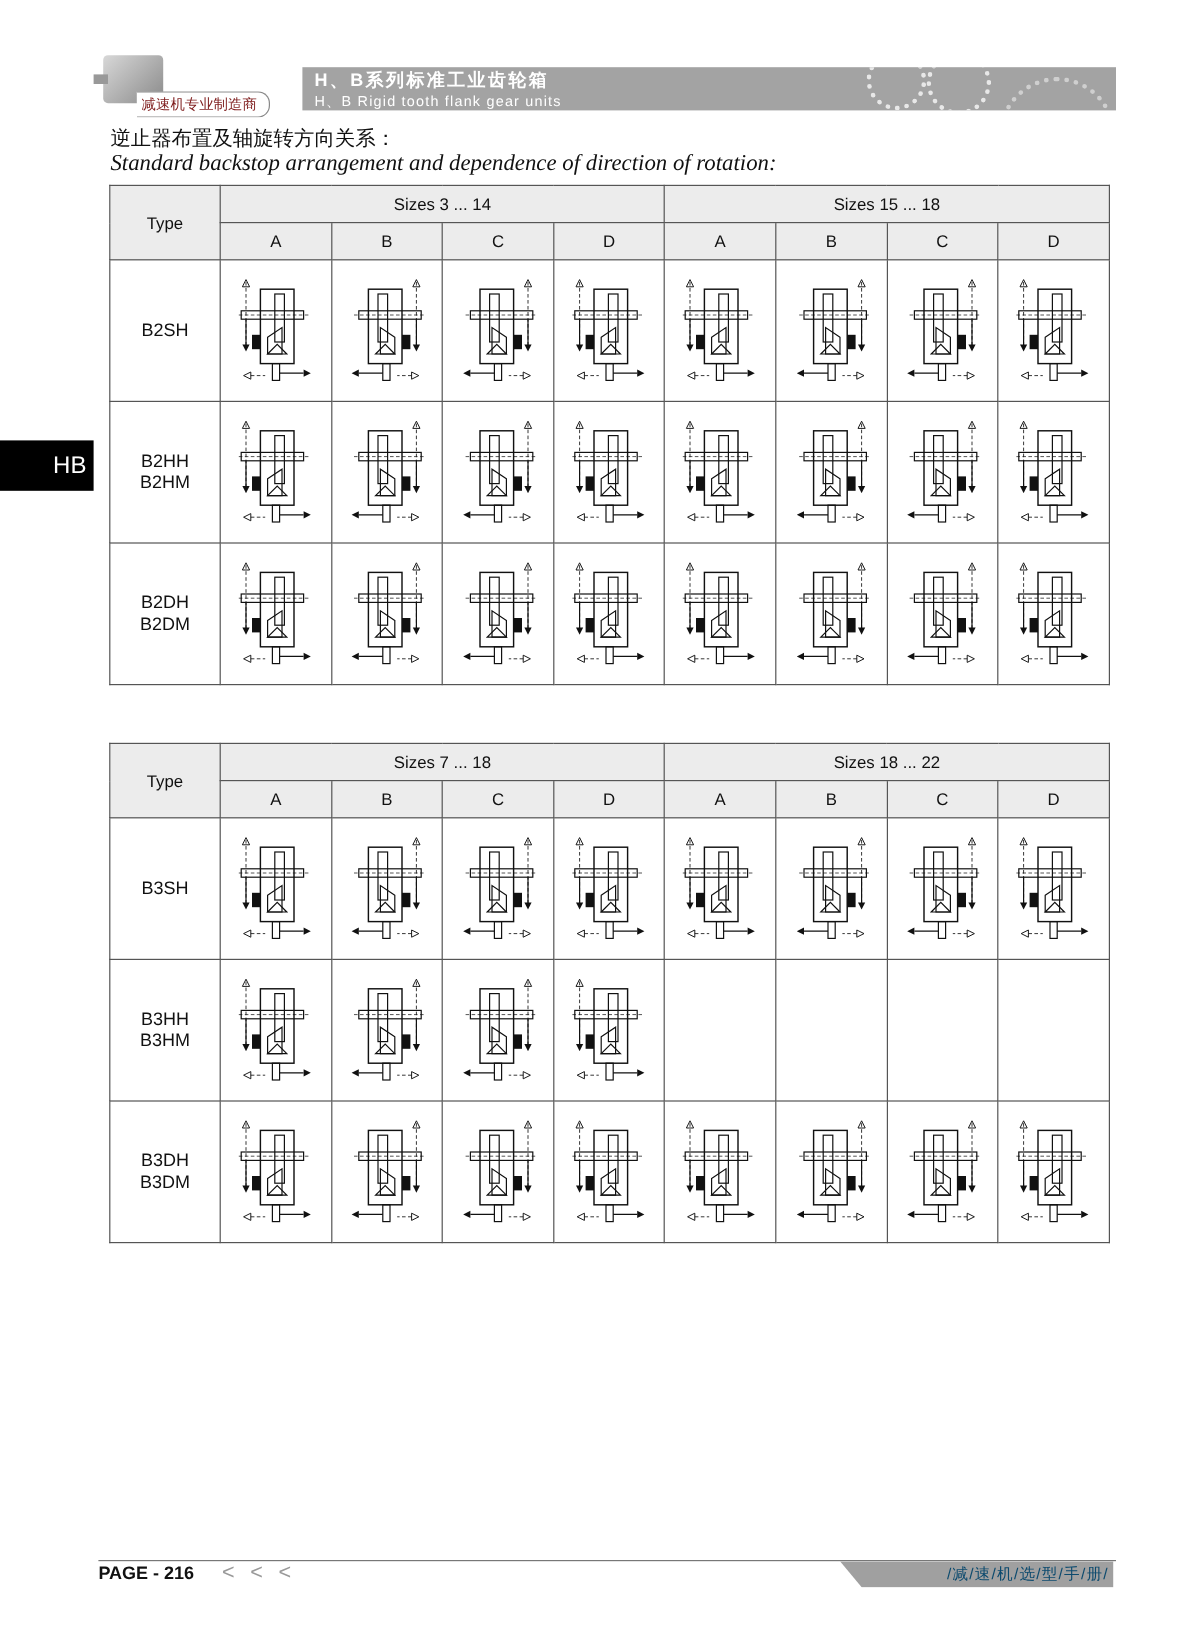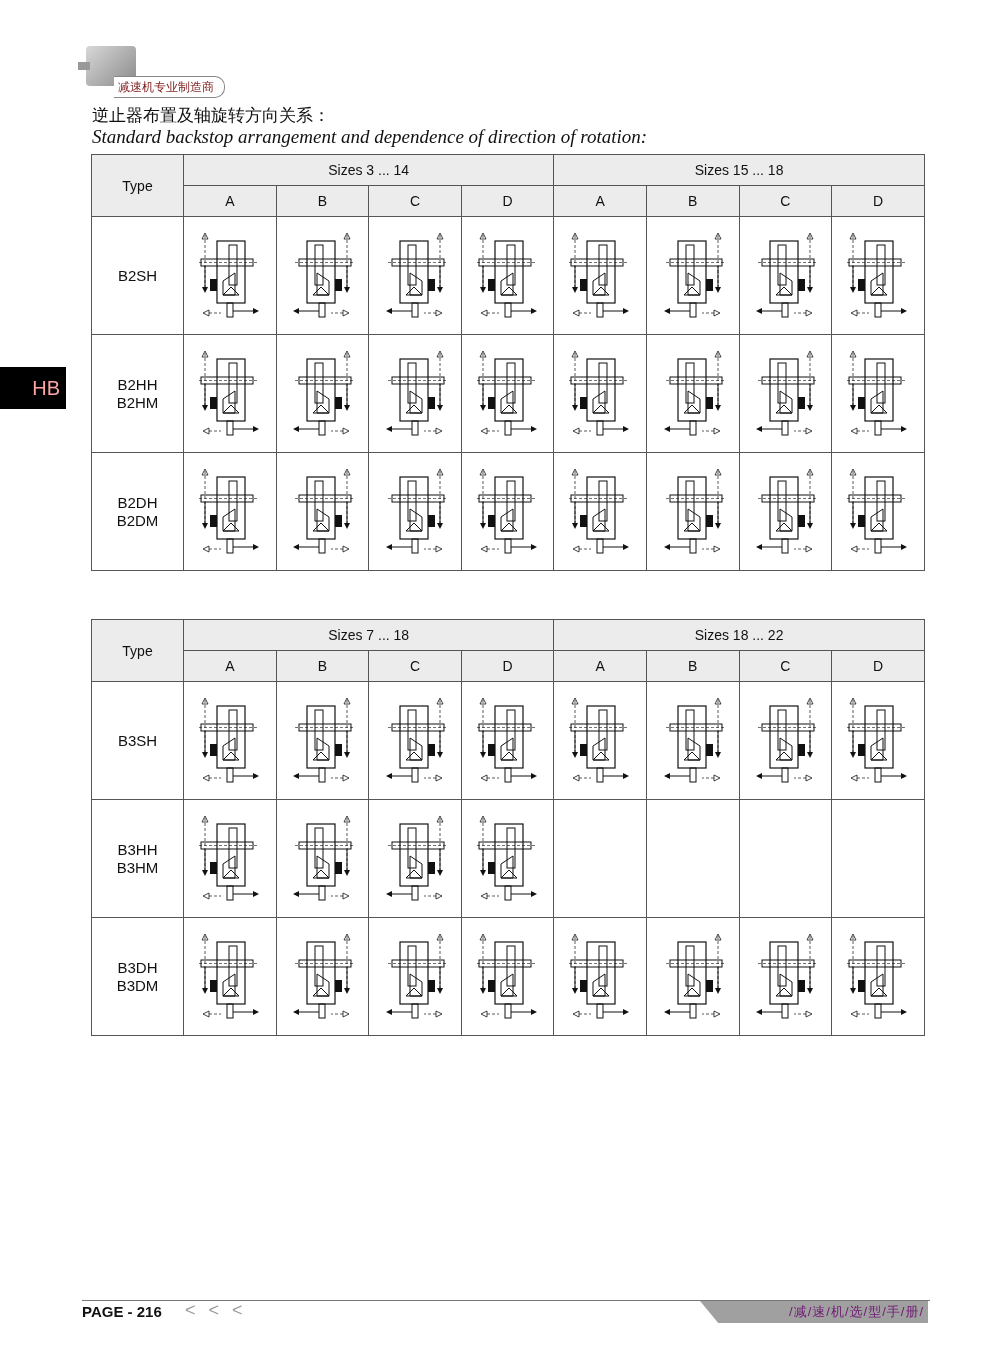--- a/index.html
+++ b/index.html
@@ -5,41 +5,48 @@
   html,body{margin:0;padding:0;background:#fff;}
   body{width:1000px;height:1366px;position:relative;font-family:"Liberation Sans",sans-serif;color:#111;overflow:hidden;}
   .header{position:absolute;left:82px;top:40px;width:850px;height:58px;}
   .gearbox{position:absolute;left:4px;top:6px;width:50px;height:40px;background:linear-gradient(135deg,#d8d8d8,#8a8a8a);border-radius:4px;}
   .gearbox:before{content:"";position:absolute;left:-8px;top:16px;width:12px;height:8px;background:#999;}
   .brand{position:absolute;left:32px;top:36px;height:20px;padding:0 10px 0 4px;background:#fff;border-radius:0 10px 10px 0;border:1px solid #888;border-left:none;font-size:12px;line-height:20px;color:#7f1d1d;}
   .banner{position:absolute;left:170px;top:16px;width:678px;height:36px;background:#a3a3a3;overflow:hidden;}
   .banner .t1{position:absolute;left:10px;top:2px;color:#fff;font-weight:bold;font-size:15px;letter-spacing:2px;}
   .banner .t2{position:absolute;left:10px;top:20px;color:#fff;font-size:12px;letter-spacing:1px;}
   .gear{position:absolute;border-radius:50%;border:4px dotted #e8e8e8;}
-  .tab-hb{position:absolute;left:0;top:367px;width:66px;height:42px;background:#000;color:#fca5a5;font-size:20px;line-height:42px;text-align:right;padding-right:0;}
+  .tab-hb{position:absolute;left:0;top:367px;width:66px;height:42px;background:#000;color:#ffffff;font-size:20px;line-height:42px;text-align:right;padding-right:12px;}
   .tab-hb span{position:absolute;right:6px;}
   .title-cn{position:absolute;left:92px;top:104px;font-size:17px;}
   .title-en{position:absolute;left:92px;top:126px;font-size:19px;font-family:"Liberation Serif",serif;font-style:italic;}
   table.bt{position:absolute;left:91px;border-collapse:collapse;table-layout:fixed;}
   table.bt td{border:1.5px solid #555;text-align:center;vertical-align:middle;padding:0;font-family:"Liberation Sans",sans-serif;}
   .hd{background:#ececec;font-size:14px;}
   .lbl{font-size:15px;line-height:18px;margin-top:36px;}
   .cell{height:118px;}
   svg.d{display:block;margin:0 auto;}
   .footer-line{position:absolute;left:82px;top:1300px;width:848px;height:1px;background:#777;}
   .page{position:absolute;left:82px;top:1303px;font-weight:bold;font-size:15px;}
   .chev{position:absolute;left:185px;top:1300px;font-size:18px;color:#999;letter-spacing:4px;}
-  .manual{position:absolute;left:700px;top:1301px;width:228px;height:22px;background:#a0a0a0;clip-path:polygon(0 0,100% 0,100% 100%,8% 100%);color:#701a75;font-size:13px;line-height:22px;text-align:right;padding-right:4px;box-sizing:border-box;letter-spacing:1px;}
+  .manual{position:absolute;left:700px;top:1301px;width:228px;height:22px;background:#a0a0a0;clip-path:polygon(0 0,100% 0,100% 100%,8% 100%);color:#0c4a6e;font-size:13px;line-height:22px;text-align:right;padding-right:4px;box-sizing:border-box;letter-spacing:1px;}
 </style>
 </head>
 <body>
 
 <div class="header">
   <div class="gearbox"></div>
   <div class="brand">减速机专业制造商</div>
+  <div class="banner">
+    <div class="gear" style="left:470px;top:-14px;width:42px;height:42px;"></div>
+    <div class="gear" style="left:520px;top:-14px;width:46px;height:46px;"></div>
+    <div class="gear" style="left:580px;top:8px;width:90px;height:90px;border-color:#cfcfcf;"></div>
+    <div class="t1">H、B系列标准工业齿轮箱</div>
+    <div class="t2">H、B Rigid tooth flank gear units</div>
+  </div>
 </div>
 
 <div class="tab-hb">
     <span>HB</span>
   </div>
 
 <div class="title-cn">逆止器布置及轴旋转方向关系：</div>
 <div class="title-en">Standard backstop arrangement and dependence of direction of rotation:</div>
 
 <svg width="0" height="0" style="position:absolute">

